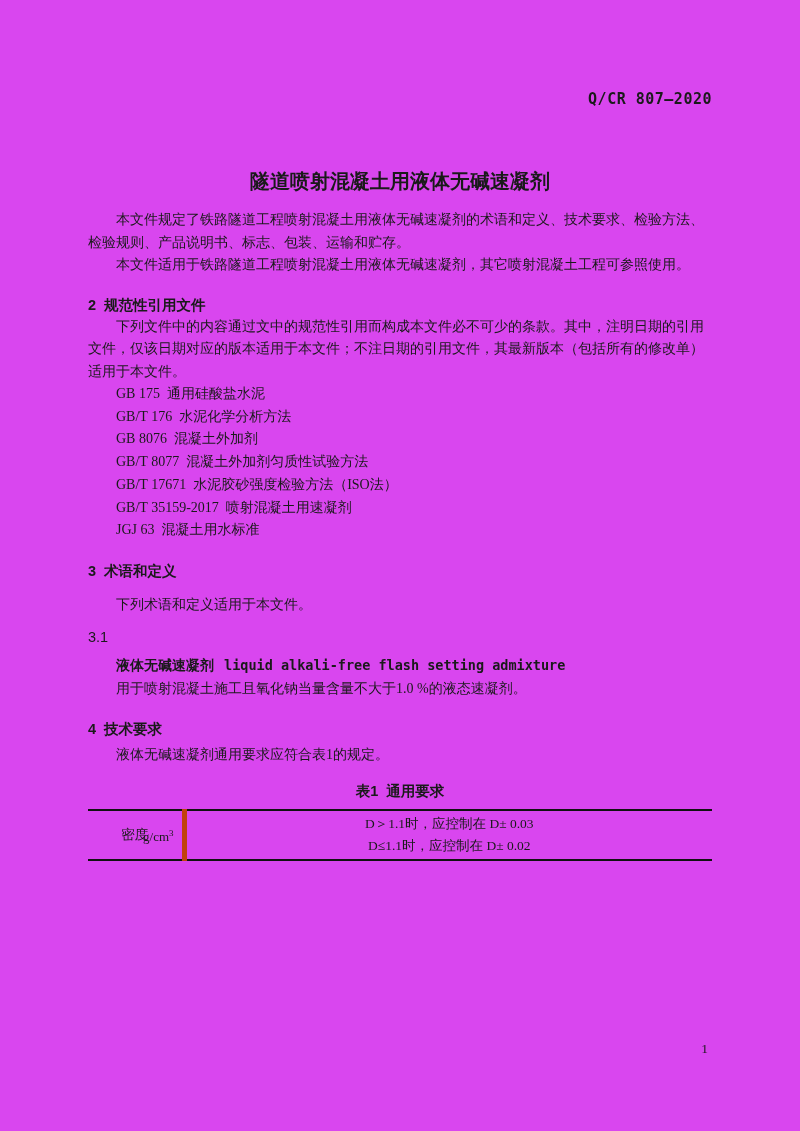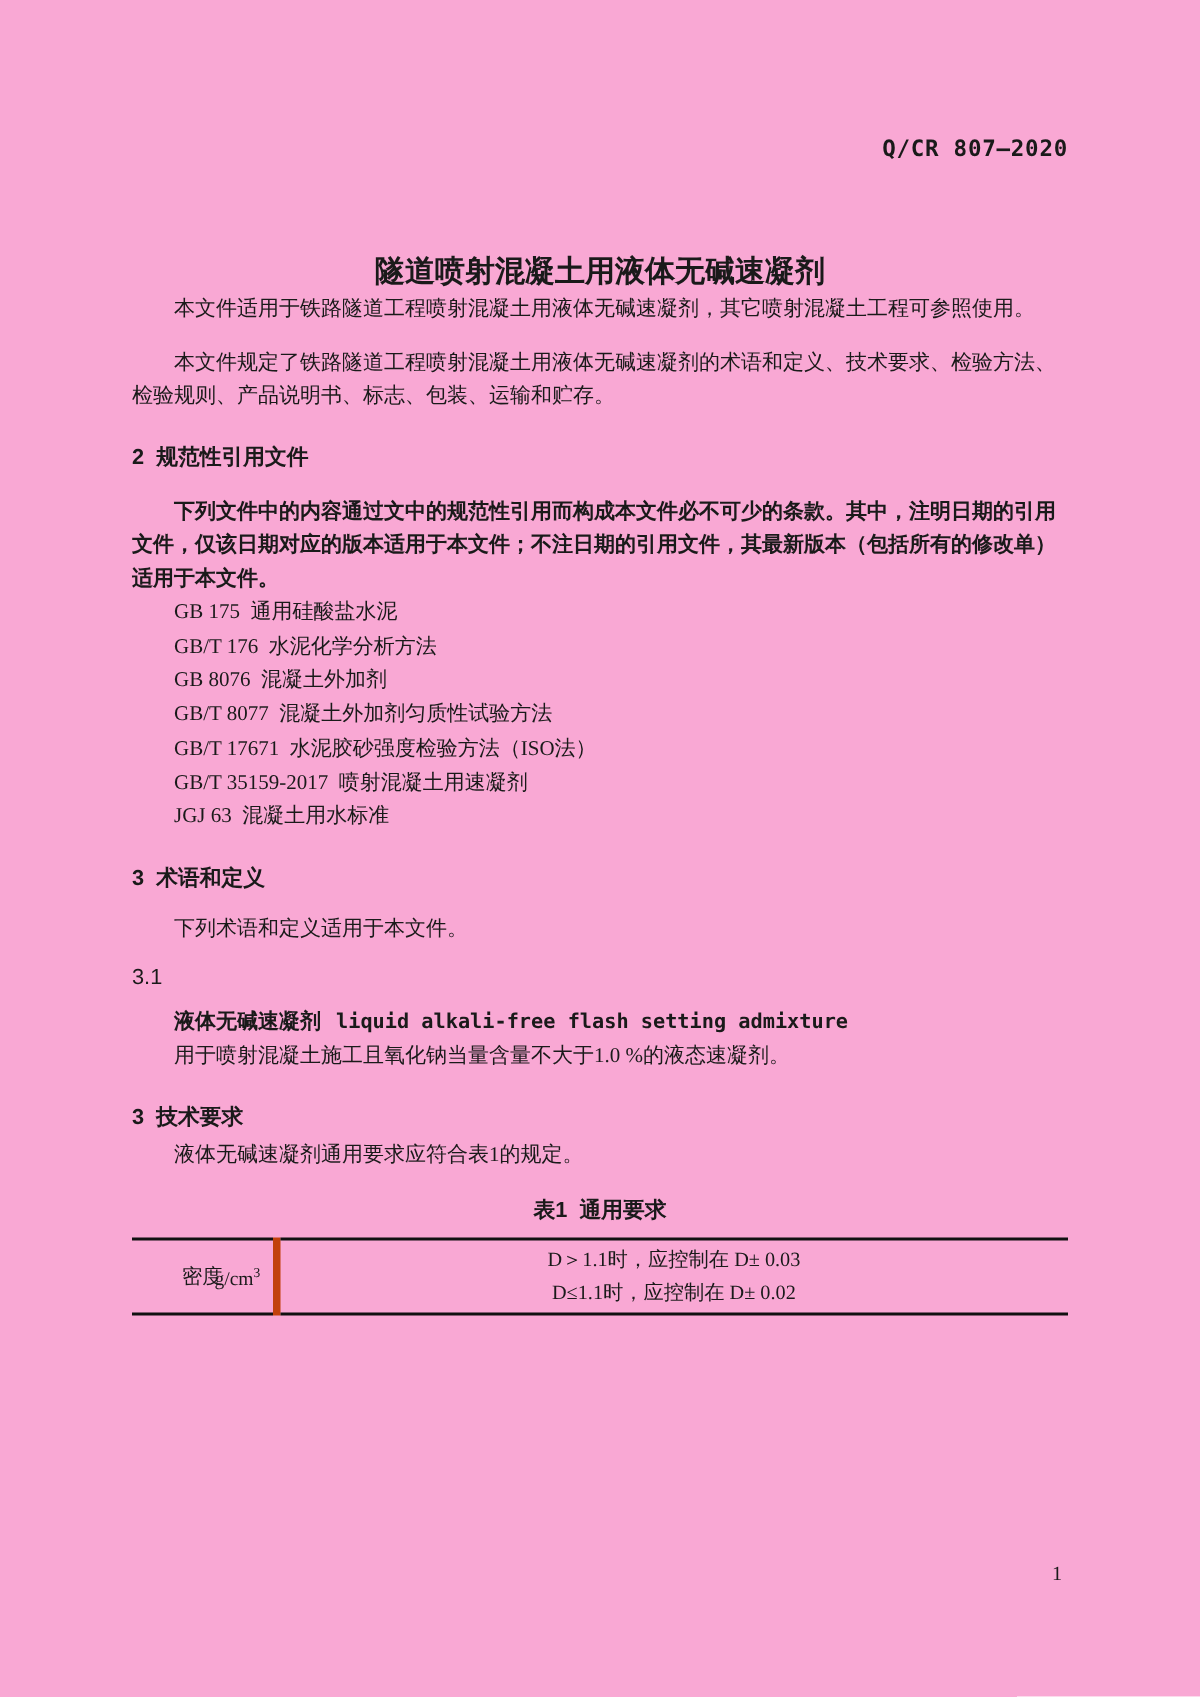--- a/index.html
+++ b/index.html
@@ -1,20 +1,20 @@
 <!DOCTYPE html>
 <html><head>
 <meta charset="utf-8">
 <style>
   html,body{margin:0;padding:0;background:#ffffff;}
   .page{
     position:relative;
     width:800px;height:1131px;
     margin:0 auto;
-    background:#f9a8d4;
+    background:#d946ef;
     color:#1a1a1a;
     box-sizing:border-box;
     padding:90px 88px 0 88px;
     font-family:"Liberation Serif","DejaVu Serif",serif;
     font-size:14px;
     line-height:22.5px;
     overflow:hidden;
   }
   .lines{white-space:pre-wrap;}
   .doc-code{
@@ -45,21 +45,21 @@
   .sec-2{margin-top:18px;}
   .sec-3{margin-top:19px;}
   .sec-4{margin-top:19px;}
   .sec-41{margin-top:21px;}
   .para{
     margin:0;
     text-indent:2em;
     text-align:justify;
   }
   .mt14{margin-top:13px;}
-  .mt15{margin-top:15px;font-weight:bold;}
+  .mt15{}
   .mt12{margin-top:12px;}
   .mt8{margin-top:4px;}
   .refs{
     padding-left:2em;
     line-height:22.7px;
   }
   .term-number{
     margin-top:11px;
     font-family:"Liberation Sans","DejaVu Sans",sans-serif;
     font-size:14.5px;
@@ -138,23 +138,23 @@
 </style>
 </head>
 <body>
 
 <div class="page">
 
   <div class="doc-code">Q/CR 807—2020</div>
 
   <h1 class="doc-title">隧道喷射混凝土用液体无碱速凝剂</h1>
 
-  <p class="para">本文件适用于铁路隧道工程喷射混凝土用液体无碱速凝剂，其它喷射混凝土工程可参照使用。</p>
   <p class="para lines mt14">本文件规定了铁路隧道工程喷射混凝土用液体无碱速凝剂的术语和定义、技术要求、检验方法、
 检验规则、产品说明书、标志、包装、运输和贮存。</p>
+  <p class="para">本文件适用于铁路隧道工程喷射混凝土用液体无碱速凝剂，其它喷射混凝土工程可参照使用。</p>
 
   <h2 class="sec sec-2">2  规范性引用文件</h2>
   <p class="para lines mt15">下列文件中的内容通过文中的规范性引用而构成本文件必不可少的条款。其中，注明日期的引用
 文件，仅该日期对应的版本适用于本文件；不注日期的引用文件，其最新版本（包括所有的修改单）
 适用于本文件。</p>
   <div class="refs lines">GB 175  通用硅酸盐水泥
 GB/T 176  水泥化学分析方法
 GB 8076  混凝土外加剂
 GB/T 8077  混凝土外加剂匀质性试验方法
 GB/T 17671  水泥胶砂强度检验方法（ISO法）
@@ -162,21 +162,21 @@
 JGJ 63  混凝土用水标准</div>
 
   <h2 class="sec sec-3">3  术语和定义</h2>
   <p class="para mt12">下列术语和定义适用于本文件。</p>
   <div class="term-number">3.1</div>
   <p class="term-line">
     <span class="term-zh">液体无碱速凝剂</span><span class="term-en">liquid alkali-free flash setting admixture</span>
   </p>
   <p class="definition">用于喷射混凝土施工且氧化钠当量含量不大于1.0 %的液态速凝剂。</p>
 
-  <h2 class="sec sec-4">3  技术要求</h2>
+  <h2 class="sec sec-4">4  技术要求</h2>
   <p class="para mt8">液体无碱速凝剂通用要求应符合表1的规定。</p>
 
   <div class="table-caption">表1  通用要求</div>
   <table class="t1">
     <tbody>
     <tr>
       <td class="item-cell">
         <span class="item-name">密度</span>
         <span class="unit"><span>g/cm</span><sup>3</sup></span>
       </td>

